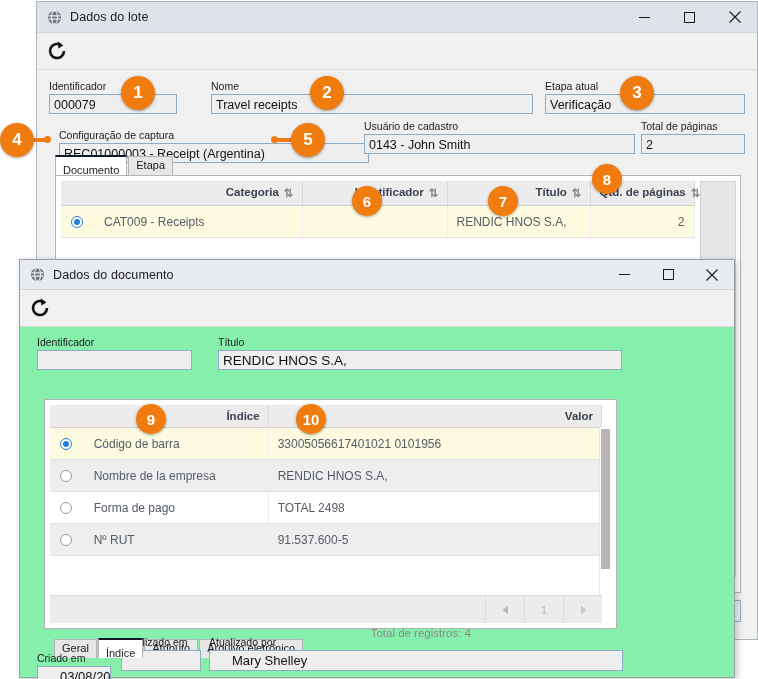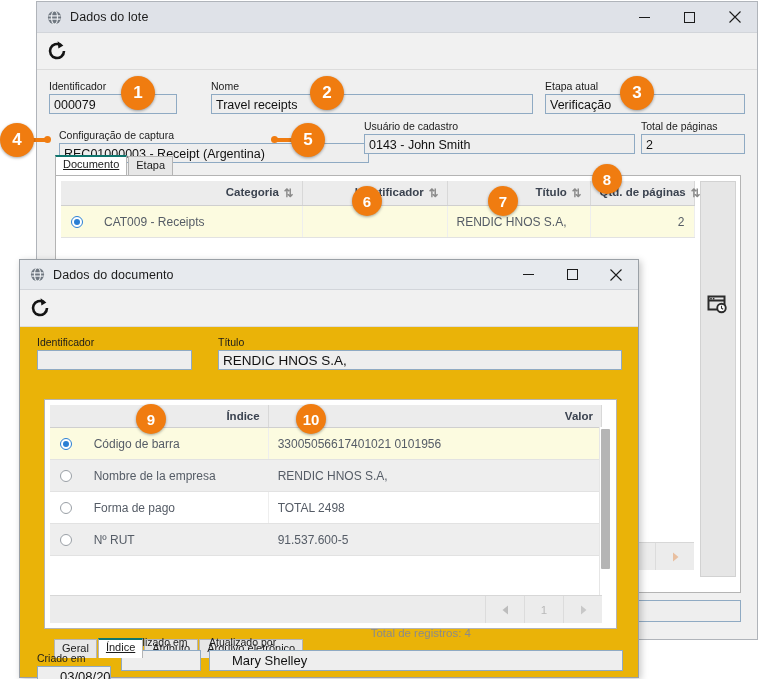--- a/index.html
+++ b/index.html
@@ -100,25 +100,24 @@
     border-bottom: none;
     background: #e7e7e7;
     line-height: 13px;
     margin-right: 1px;
     position: relative;
     box-sizing: border-box;
     height: 19px;
   }
   .tab.active {
     background: #ffffff;
-    border-top: 2px solid #0f766e;
-    padding-top: 1px;
+    border-top: 2px solid #0f172a;
+    padding-top: 7px;
     z-index: 3;
     height: 20px;
-    text-decoration: underline;
   }
 
   .panel {
     position: absolute;
     background: #ffffff;
     border: 1px solid #b4b4b4;
     box-sizing: border-box;
   }
 
   
@@ -189,22 +188,22 @@
     width: 38px; height: 27px;
     border-left: 1px solid #dcdcdc;
     display: flex; align-items: center; justify-content: center;
     color: #b9b9b9; font-size: 11.5px;
   }
 
   
   .win-inner {
     position: absolute;
     left: 19px; top: 259px;
-    width: 620px; height: 419px;
-    background: #eab308;
+    width: 716px; height: 419px;
+    background: #86efac;
     border: 1px solid #9aa0a6;
     box-sizing: border-box;
     box-shadow: 2px 2px 7px rgba(0,0,0,0.22);
   }
   .win-inner .titlebar { background: #e7eaee; height: 29px; }
   .win-inner .tb-btn { width: 44px; height: 29px; }
 
   .subtabs { display: flex; align-items: flex-end; height: 19px; }
 
   .vscroll {

